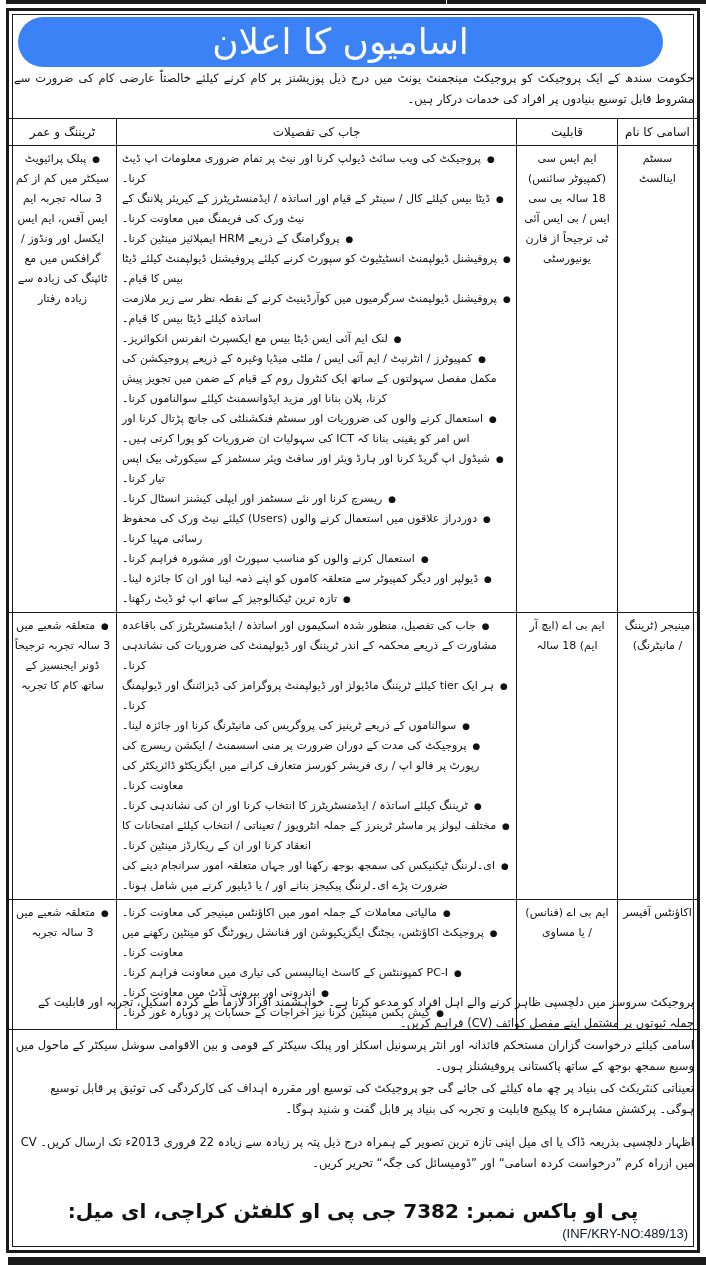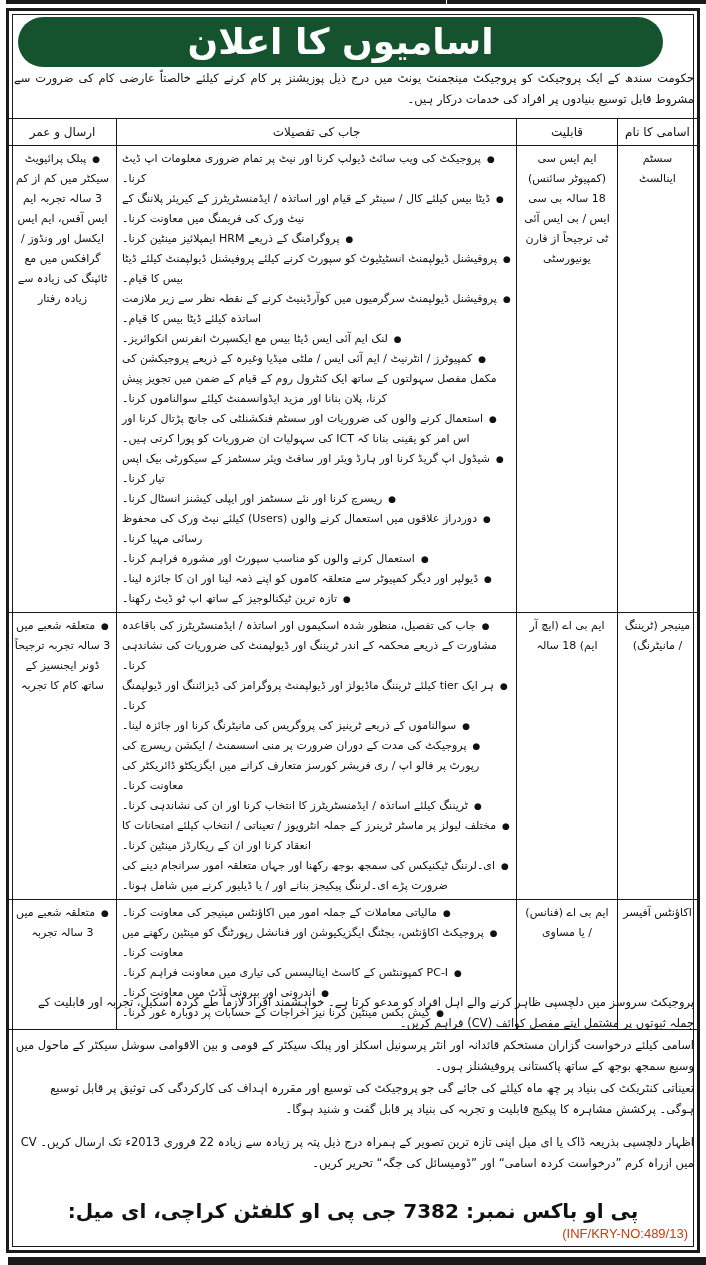--- a/index.html
+++ b/index.html
@@ -6,41 +6,41 @@
   body { width: 706px; height: 1265px; position: relative; overflow: hidden;
          font-family: "DejaVu Sans", sans-serif; color: #111; }
   .topbar { position: absolute; left: 6px; right: 0; top: 0; height: 4px; background: #1a1a1a; }
   .topbar-tick { position: absolute; left: 440px; top: 0; width: 1px; height: 4px; background:#fff; }
   .bottombar { position: absolute; left: 8px; right: 0; top: 1257px; height: 8px; background: #1a1a1a; }
   .frame-outer { position: absolute; left: 6px; top: 8px; width: 694px; height: 1245px;
                  border: 3px solid #1a1a1a; box-sizing: border-box; }
   .frame-inner { position: absolute; left: 3px; top: 3px; right: 3px; bottom: 3px;
                  border: 1px solid #1a1a1a; }
   .banner { position: absolute; left: 18px; top: 17px; width: 645px; height: 50px;
-            background: #14532d; border-radius: 26px; color: #fff; text-align: center;
-            font-family: "DejaVu Sans", sans-serif; font-weight: bold; font-size: 36px;
+            background: #3b82f6; border-radius: 26px; color: #fff; text-align: center;
+            font-family: "DejaVu Sans", sans-serif; font-weight: normal; font-size: 36px;
             line-height: 50px; direction: rtl; letter-spacing: 2px; }
   .urdu { direction: rtl; font-family: "DejaVu Sans", sans-serif; }
   .intro { position: absolute; left: 14px; top: 68px; width: 680px; font-size: 11.5px;
            line-height: 21px; text-align: justify; }
   table.jobs { position: absolute; left: 8px; top: 118px; width: 689px; border-collapse: collapse;
                direction: rtl; font-size: 11px; table-layout: fixed; }
   table.jobs th, table.jobs td { border: 1px solid #1a1a1a; vertical-align: top; padding: 3px 5px; }
   table.jobs th { font-weight: normal; font-size: 12px; height: 20px; text-align: center; vertical-align: middle; }
   td.center { text-align: center; line-height: 20px; }
   td.duties { line-height: 20px; text-align: left; }
   .bullet::before { content: "\25CF"; font-size: 9px; margin-left: 6px; }
   .duty { display: block; }
   .bottom-text { position: absolute; left: 14px; width: 680px; font-size: 11.5px; line-height: 21px; text-align: right; }
   .contact { position: absolute; left: 14px; top: 1196px; width: 676px; height: 30px;
              display: flex; direction: ltr; align-items: center; justify-content: center; font-size: 22px; font-weight: bold; }
   .contact .email { font-family: "DejaVu Serif", serif; font-weight: bold; font-size: 22px; }
   .contact .addr { direction: rtl; font-family: "DejaVu Sans", sans-serif; font-size: 20px; margin-left: 2px; }
   .ref { position: absolute; right: 18px; top: 1226px; font-family: "Liberation Sans", sans-serif;
-         font-size: 13px; color: #c2410c; }
+         font-size: 13px; color: #0f172a; }
 </style>
 </head>
 <body>
 
 <div class="topbar">
     <div class="topbar-tick"></div>
   </div>
 
 <div class="frame-outer">
   <div class="frame-inner"></div>
@@ -55,21 +55,21 @@
     <col style="width:80px">
     <col style="width:101px">
     <col style="width:400px">
     <col style="width:108px">
   </colgroup>
   <thead>
     <tr>
       <th>اسامی کا نام</th>
       <th>قابلیت</th>
       <th>جاب کی تفصیلات</th>
-      <th>ارسال و عمر</th>
+      <th>ٹریننگ و عمر</th>
     </tr>
   </thead>
   <tbody>
     <tr style="height:442px">
       <td class="center">سسٹم اینالسٹ</td>
       <td class="center">ایم ایس سی (کمپیوٹر سائنس) 18 سالہ بی سی ایس / بی ایس آئی ٹی ترجیحاً از فارن یونیورسٹی</td>
       <td class="duties">
         <span class="duty bullet">پروجیکٹ کی ویب سائٹ ڈیولپ کرنا اور نیٹ پر تمام ضروری معلومات اپ ڈیٹ کرنا۔</span>
         <span class="duty bullet">ڈیٹا بیس کیلئے کال / سینٹر کے قیام اور اساتذہ / ایڈمنسٹریٹرز کے کیریئر پلاننگ کے نیٹ ورک کی فریمنگ میں معاونت کرنا۔</span>
         <span class="duty bullet">پروگرامنگ کے ذریعے HRM ایمپلائیز مینٹین کرنا۔</span>

